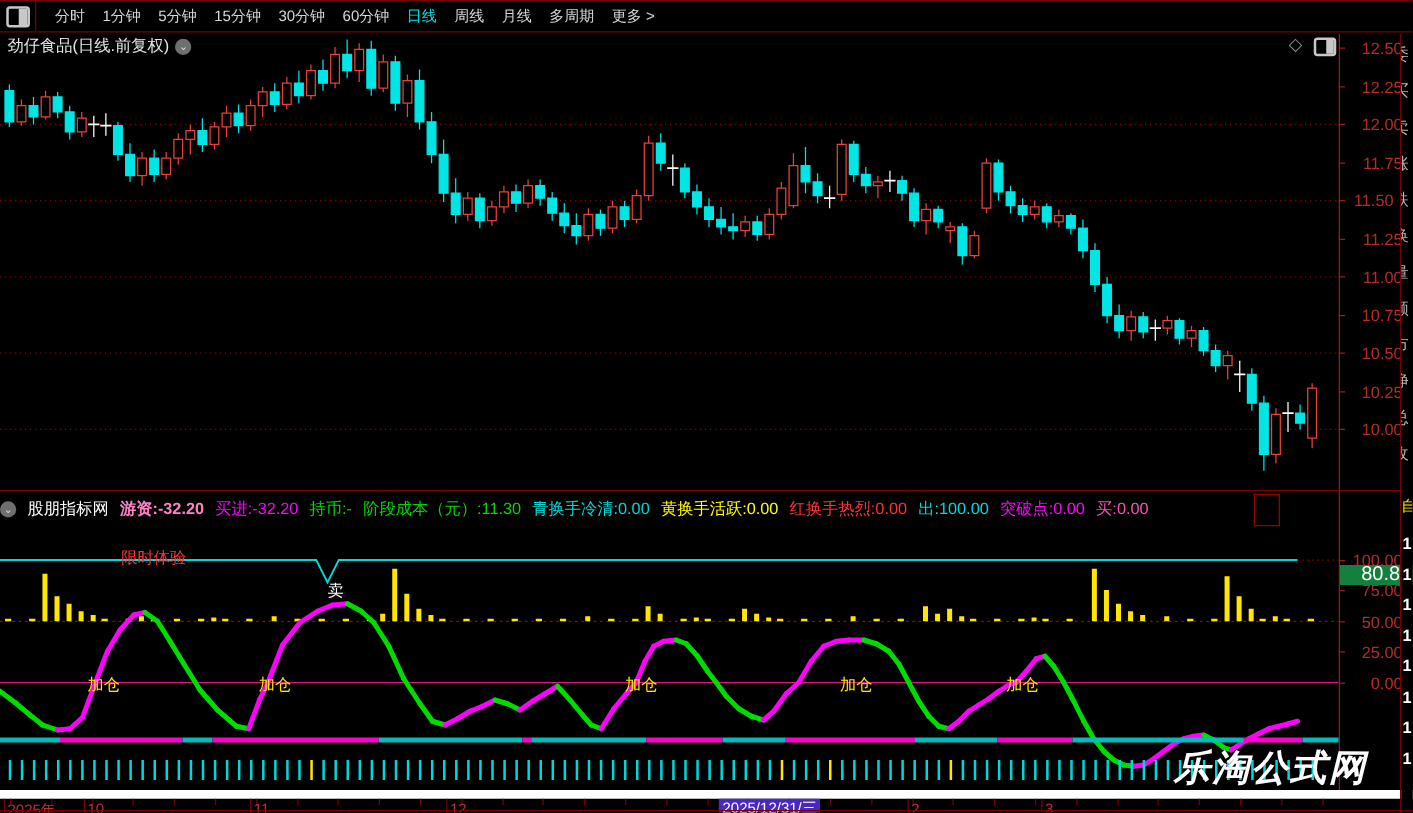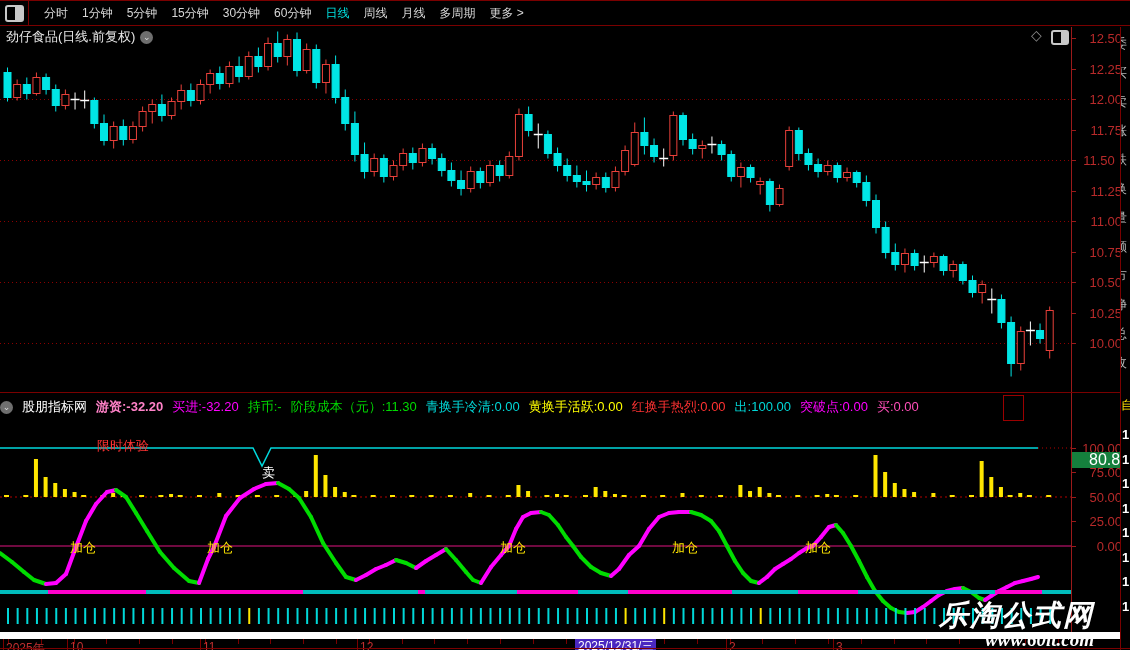--- a/index.html
+++ b/index.html
@@ -778,14 +778,13 @@
     <div class="strip-one" style="top: 449px;">1</div>
     <div class="strip-one" style="top: 473.5px;">1</div>
     <div class="strip-one" style="top: 498px;">1</div>
     <div class="strip-one" style="top: 522.5px;">1</div>
     <div class="strip-one" style="top: 547px;">1</div>
     <div class="strip-one" style="top: 571.5px;">1</div>
   </div>
 
 <div id="watermark" class="abs">
   <div id="wm1">乐淘公式网</div>
-  <div id="wm2">www.60lt.com</div>
 </div>
 
 </body></html>

